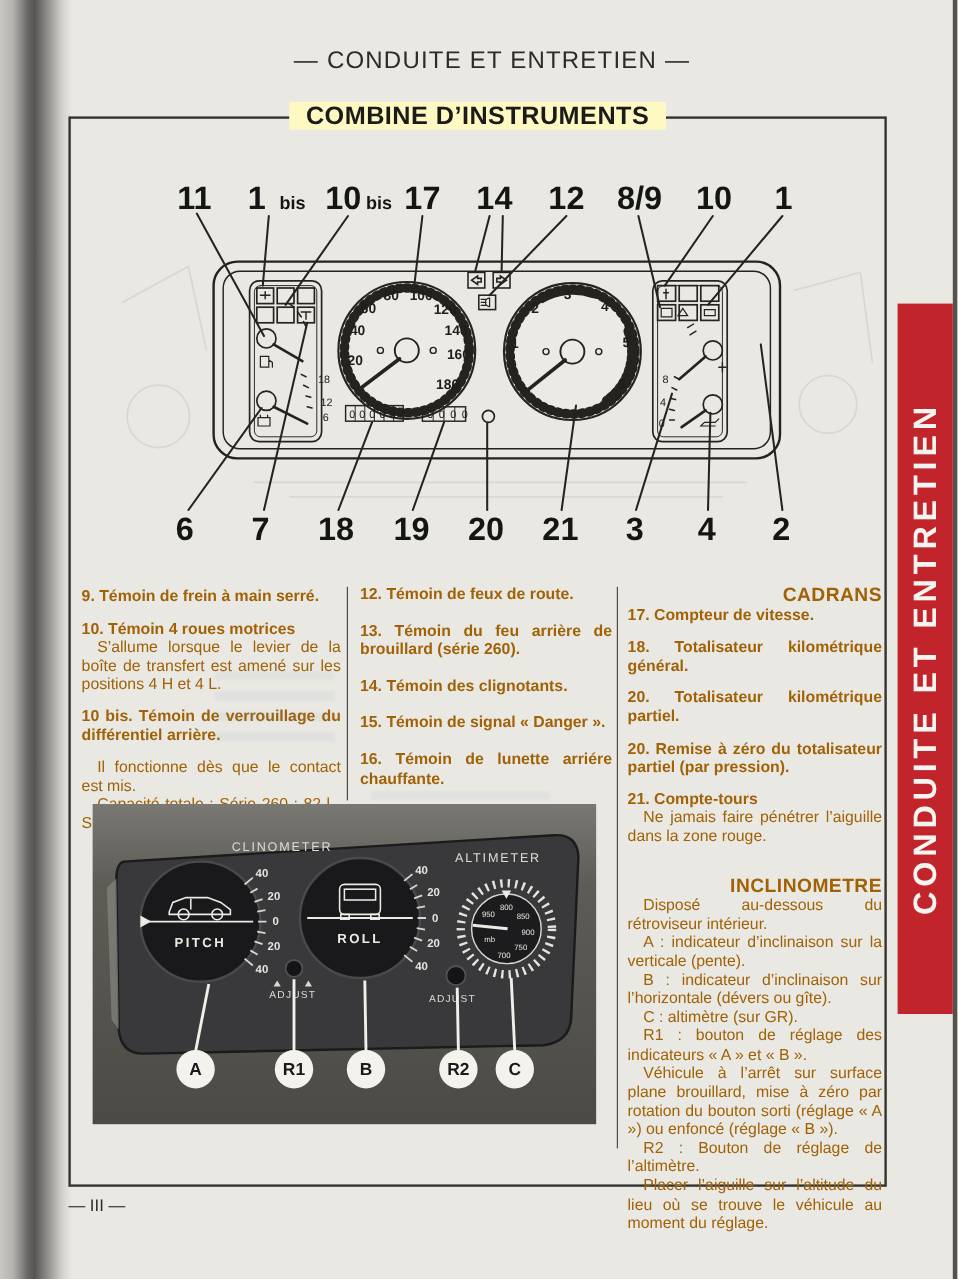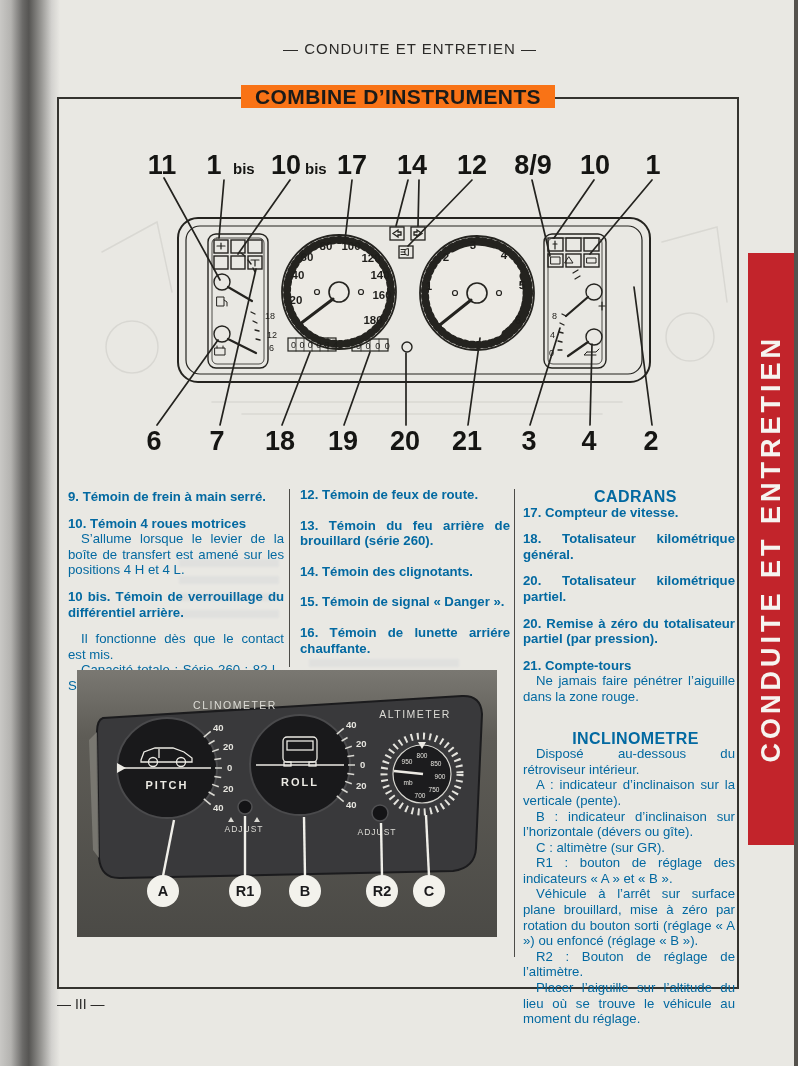--- a/index.html
+++ b/index.html
@@ -2,30 +2,30 @@
 <html><head>
 <meta charset="utf-8">
 <style>
   html,body{margin:0;padding:0;background:#d8d7d3;}
   .page{position:relative;width:798px;height:1066px;background:#e9e8e3;overflow:hidden;
         font-family:"Liberation Sans",sans-serif;color:#1d1d1b;}
   .gutter{position:absolute;left:0;top:0;width:60px;height:1066px;
         background:linear-gradient(90deg,#c9c8c5 0%,#b4b3b0 18%,#6a6967 38%,#565553 48%,#8f8e8b 66%,#d2d1ce 86%,#e9e8e3 100%);}
   .right-edge{position:absolute;right:0;top:0;width:4px;height:1066px;background:#55524d;}
   .page-header{position:absolute;left:60px;top:40px;width:700px;text-align:center;
-        font-size:15px;letter-spacing:1px;color:#2c2b29;}
+        font-size:20px;letter-spacing:1px;color:#2c2b29;}
   .main-box{position:absolute;left:57px;top:97px;width:678px;height:888px;border:2px solid #34332f;}
   .box-title{position:absolute;top:-14px;left:0;width:100%;text-align:center;}
-  .box-title span{background:#f97316;padding:0 14px;font-weight:bold;font-size:21px;letter-spacing:.4px;color:#1b1b19;}
-  .col{position:absolute;font-size:13.2px;line-height:15.6px;text-align:justify;color:#0369a1;}
+  .box-title span{background:#fef9c3;padding:0 14px;font-weight:bold;font-size:21px;letter-spacing:.4px;color:#1b1b19;}
+  .col{position:absolute;font-size:13.2px;line-height:15.6px;text-align:justify;color:#a16207;}
   .col p{margin:0;text-indent:13px;}
   .col .t{font-weight:bold;margin:0;text-indent:0;}
   .item{margin-bottom:11px;}
   .item2{margin-bottom:15px;}
-  .sec-h{text-align:center;font-weight:bold;font-size:16px;letter-spacing:.4px;margin:0 0 14px 0;text-indent:0;}
+  .sec-h{text-align:right;font-weight:bold;font-size:16px;letter-spacing:.4px;margin:0 0 14px 0;text-indent:0;}
   .divider{position:absolute;width:1px;background:#4d4c48;}
   .page-number{position:absolute;left:57px;top:996px;width:678px;text-align:left;font-size:14px;color:#2c2b29;}
   .side-tab{position:absolute;right:4px;top:253px;width:46px;height:592px;background:#c2242b;
         display:flex;align-items:center;justify-content:center;}
   .side-tab span{writing-mode:vertical-rl;transform:rotate(180deg);color:#f6f4f0;font-weight:bold;
         font-size:27px;letter-spacing:4px;white-space:nowrap;}
   .bleed{position:absolute;filter:blur(1.2px);opacity:.45;pointer-events:none;
         background:repeating-linear-gradient(180deg,rgba(95,115,160,.14) 0 8px,transparent 8px 17px);}
   svg text{font-family:"Liberation Sans",sans-serif;}
 </style>

